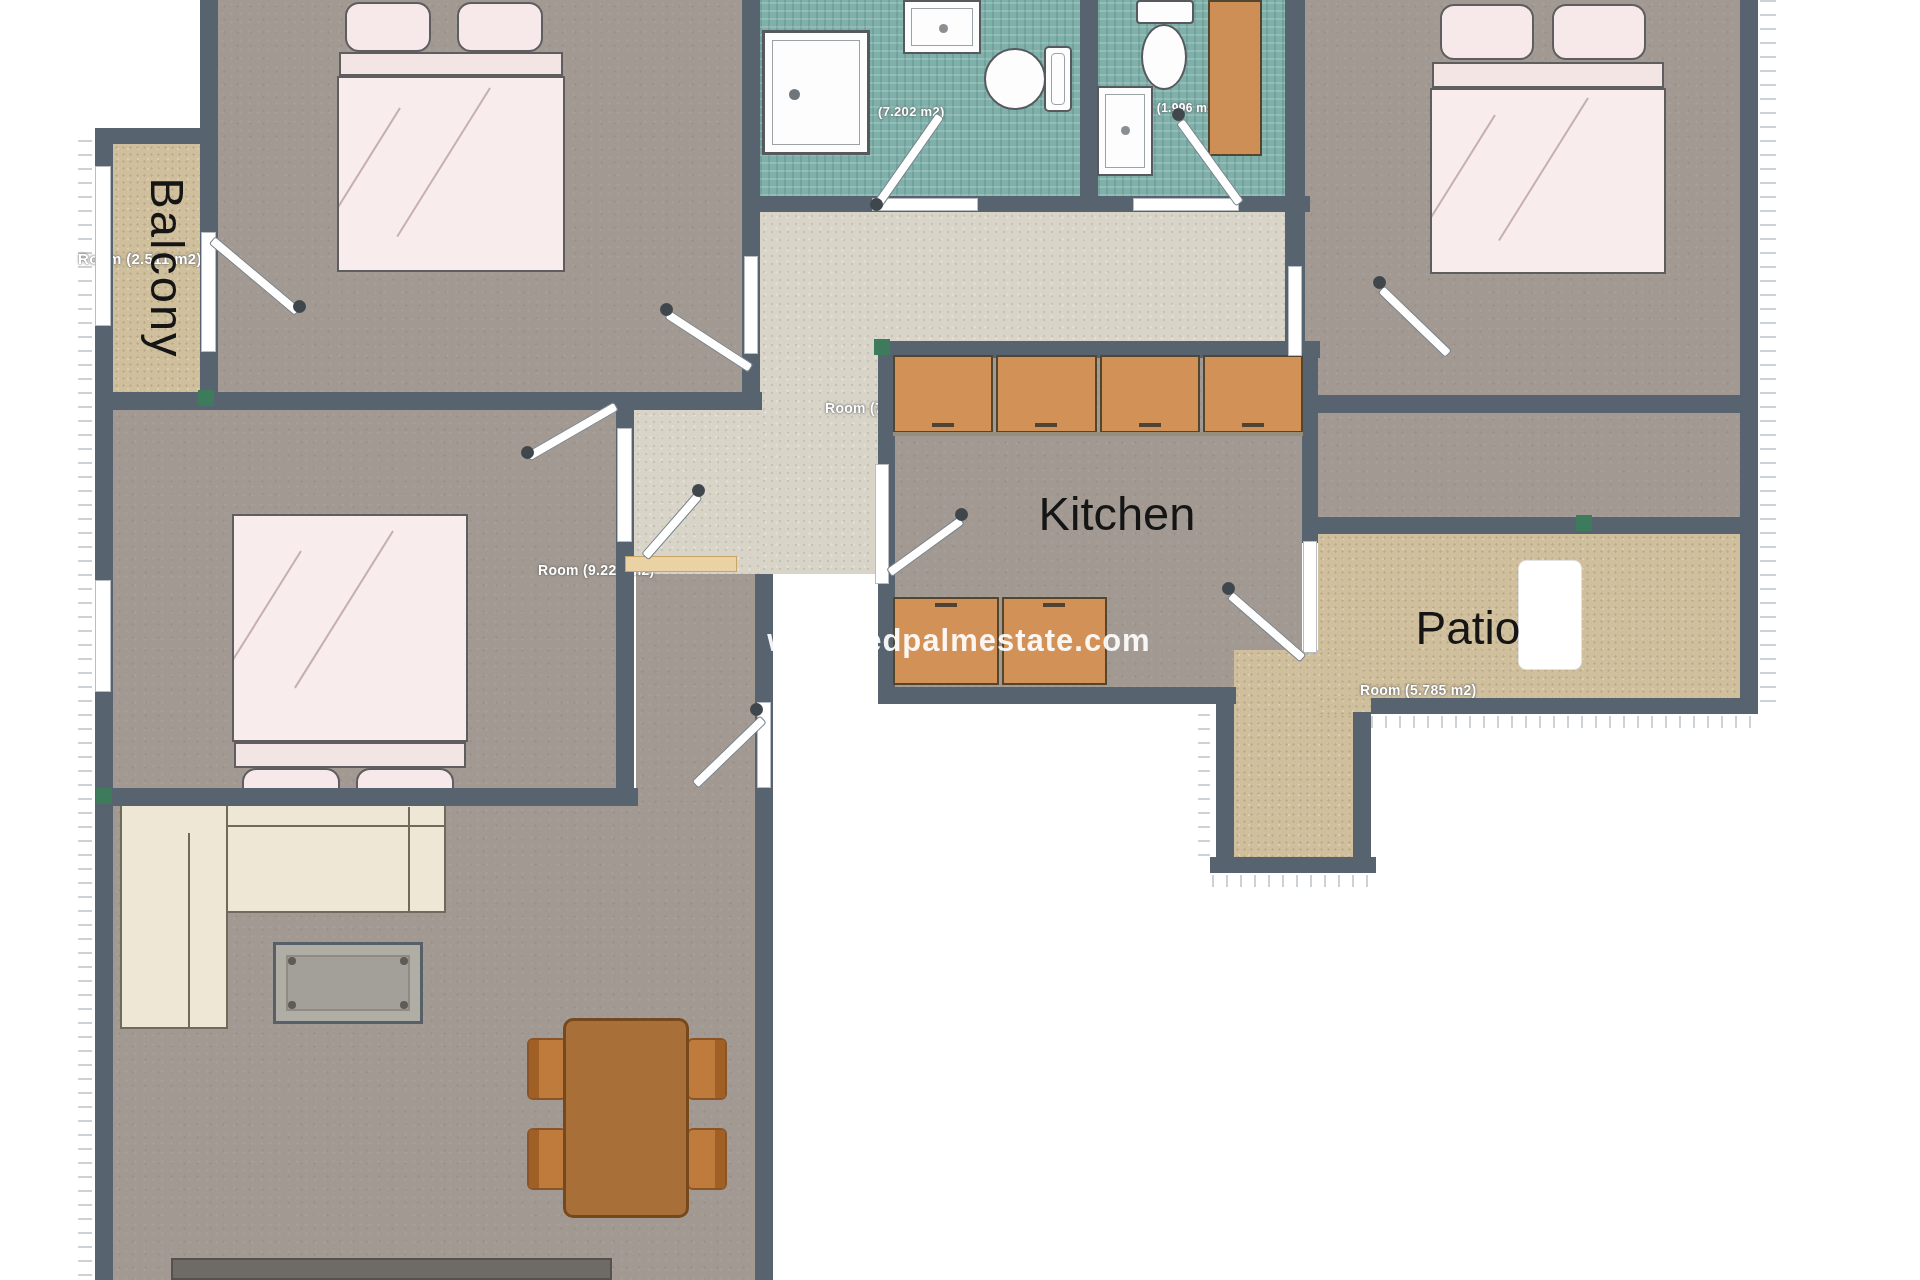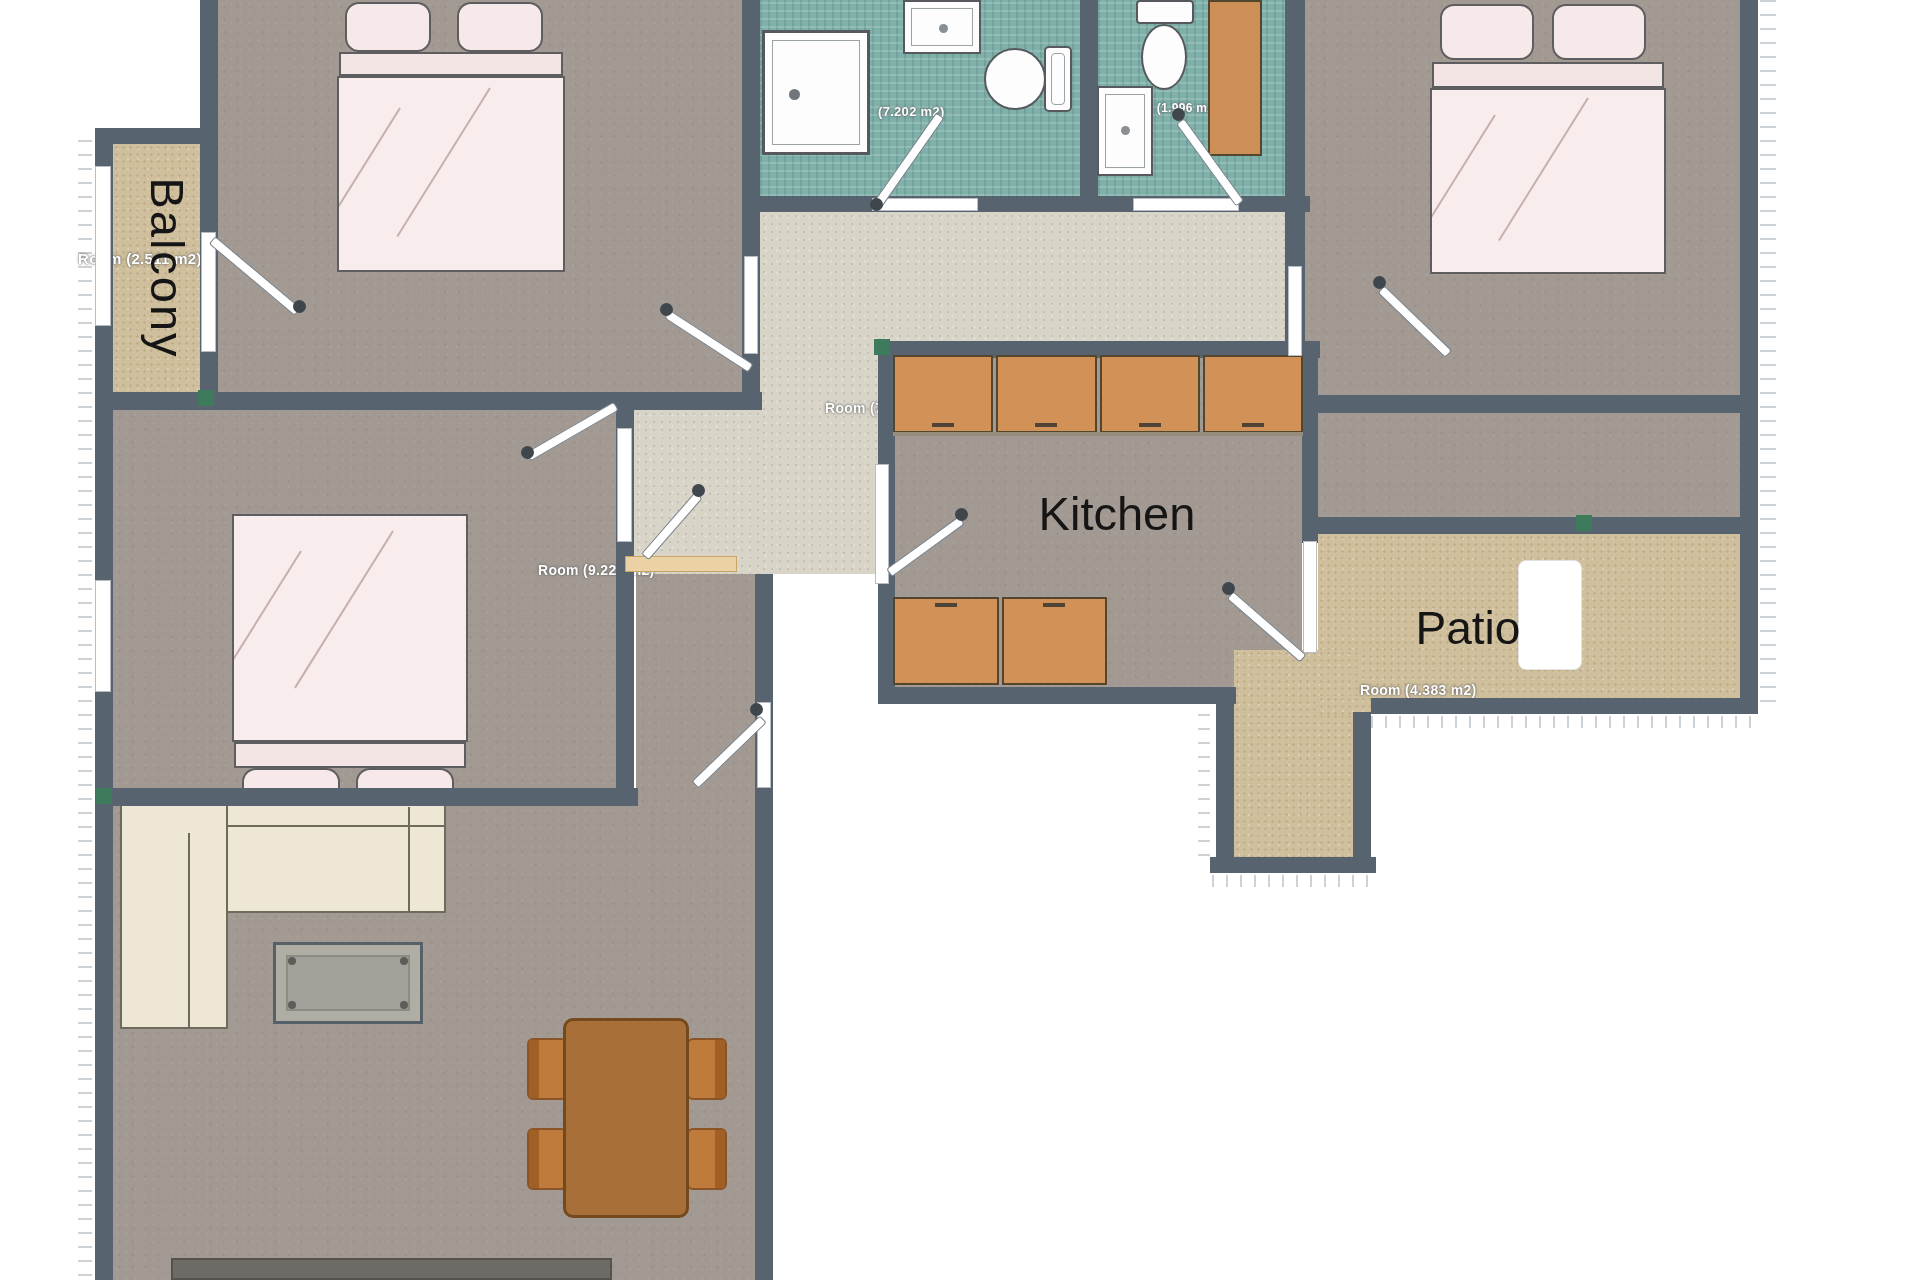--- a/index.html
+++ b/index.html
@@ -83,21 +83,21 @@
   <div class="f floor-stone" style="left:634px;top:410px;width:126px;height:164px"></div>
   <div class="f floor-tan" style="left:1318px;top:534px;width:422px;height:164px"></div>
   <div class="f floor-tan" style="left:1234px;top:650px;width:124px;height:207px"></div>
   <div class="f floor-tan" style="left:1318px;top:696px;width:53px;height:20px"></div>
 
   <div class="lbl-sm" style="left:78px;top:250px;font-size:15px">Room (2.511 m2)</div>
   <div class="lbl-sm" style="left:878px;top:104px;font-size:13px">(7.202 m2)</div>
   <div class="lbl-sm" style="left:1118px;top:101px;font-size:12px">Room (1.996 m2)</div>
   <div class="lbl-sm" style="left:825px;top:400px">Room (7.852 m2)</div>
   <div class="lbl-sm" style="left:538px;top:562px">Room (9.222 m2)</div>
-  <div class="lbl-sm" style="left:1360px;top:682px;z-index:4">Room (4.383 m2)</div>
+  <div class="lbl-sm" style="left:1360px;top:682px;z-index:4">Room (5.785 m2)</div>
 
   <div class="w" style="left:95px;top:128px;width:18px;height:284px"></div>
   <div class="w" style="left:95px;top:128px;width:123px;height:16px"></div>
   <div class="w" style="left:200px;top:0;width:18px;height:410px"></div>
   <div class="w" style="left:95px;top:394px;width:18px;height:886px"></div>
   <div class="w" style="left:95px;top:392px;width:667px;height:18px"></div>
   <div class="w" style="left:742px;top:0;width:18px;height:410px"></div>
   <div class="w" style="left:760px;top:196px;width:550px;height:16px"></div>
   <div class="w" style="left:1080px;top:0;width:18px;height:198px"></div>
   <div class="w" style="left:1285px;top:0;width:20px;height:358px"></div>
@@ -263,14 +263,15 @@
     <div style="position:absolute;left:22px;top:38px;width:9px;height:9px;border-radius:50%;background:#8a8f94"></div>
   </div>
   <div class="fur" style="left:1208px;top:0;width:54px;height:156px;background:#cd8f56;border:2px solid #53462f;z-index:3"></div>
 
   <div class="fur" style="left:1518px;top:560px;width:64px;height:110px;background:#fff;border:1px solid #e2e2e2;border-radius:8px;z-index:2"></div>
 
   <div class="lbl-big" style="left:167px;top:268px;font-size:47px;letter-spacing:2px;transform:translate(-50%,-50%) rotate(90deg)">Balcony</div>
   <div class="lbl-big" style="left:1117px;top:513px;font-size:47px">Kitchen</div>
   <div class="lbl-big" style="left:1468px;top:628px;font-size:46px">Patio</div>
 
+  <div class="wm" style="left:959px;top:641px">www.redpalmestate.com</div>
 
 </div>
 
 </body></html>

